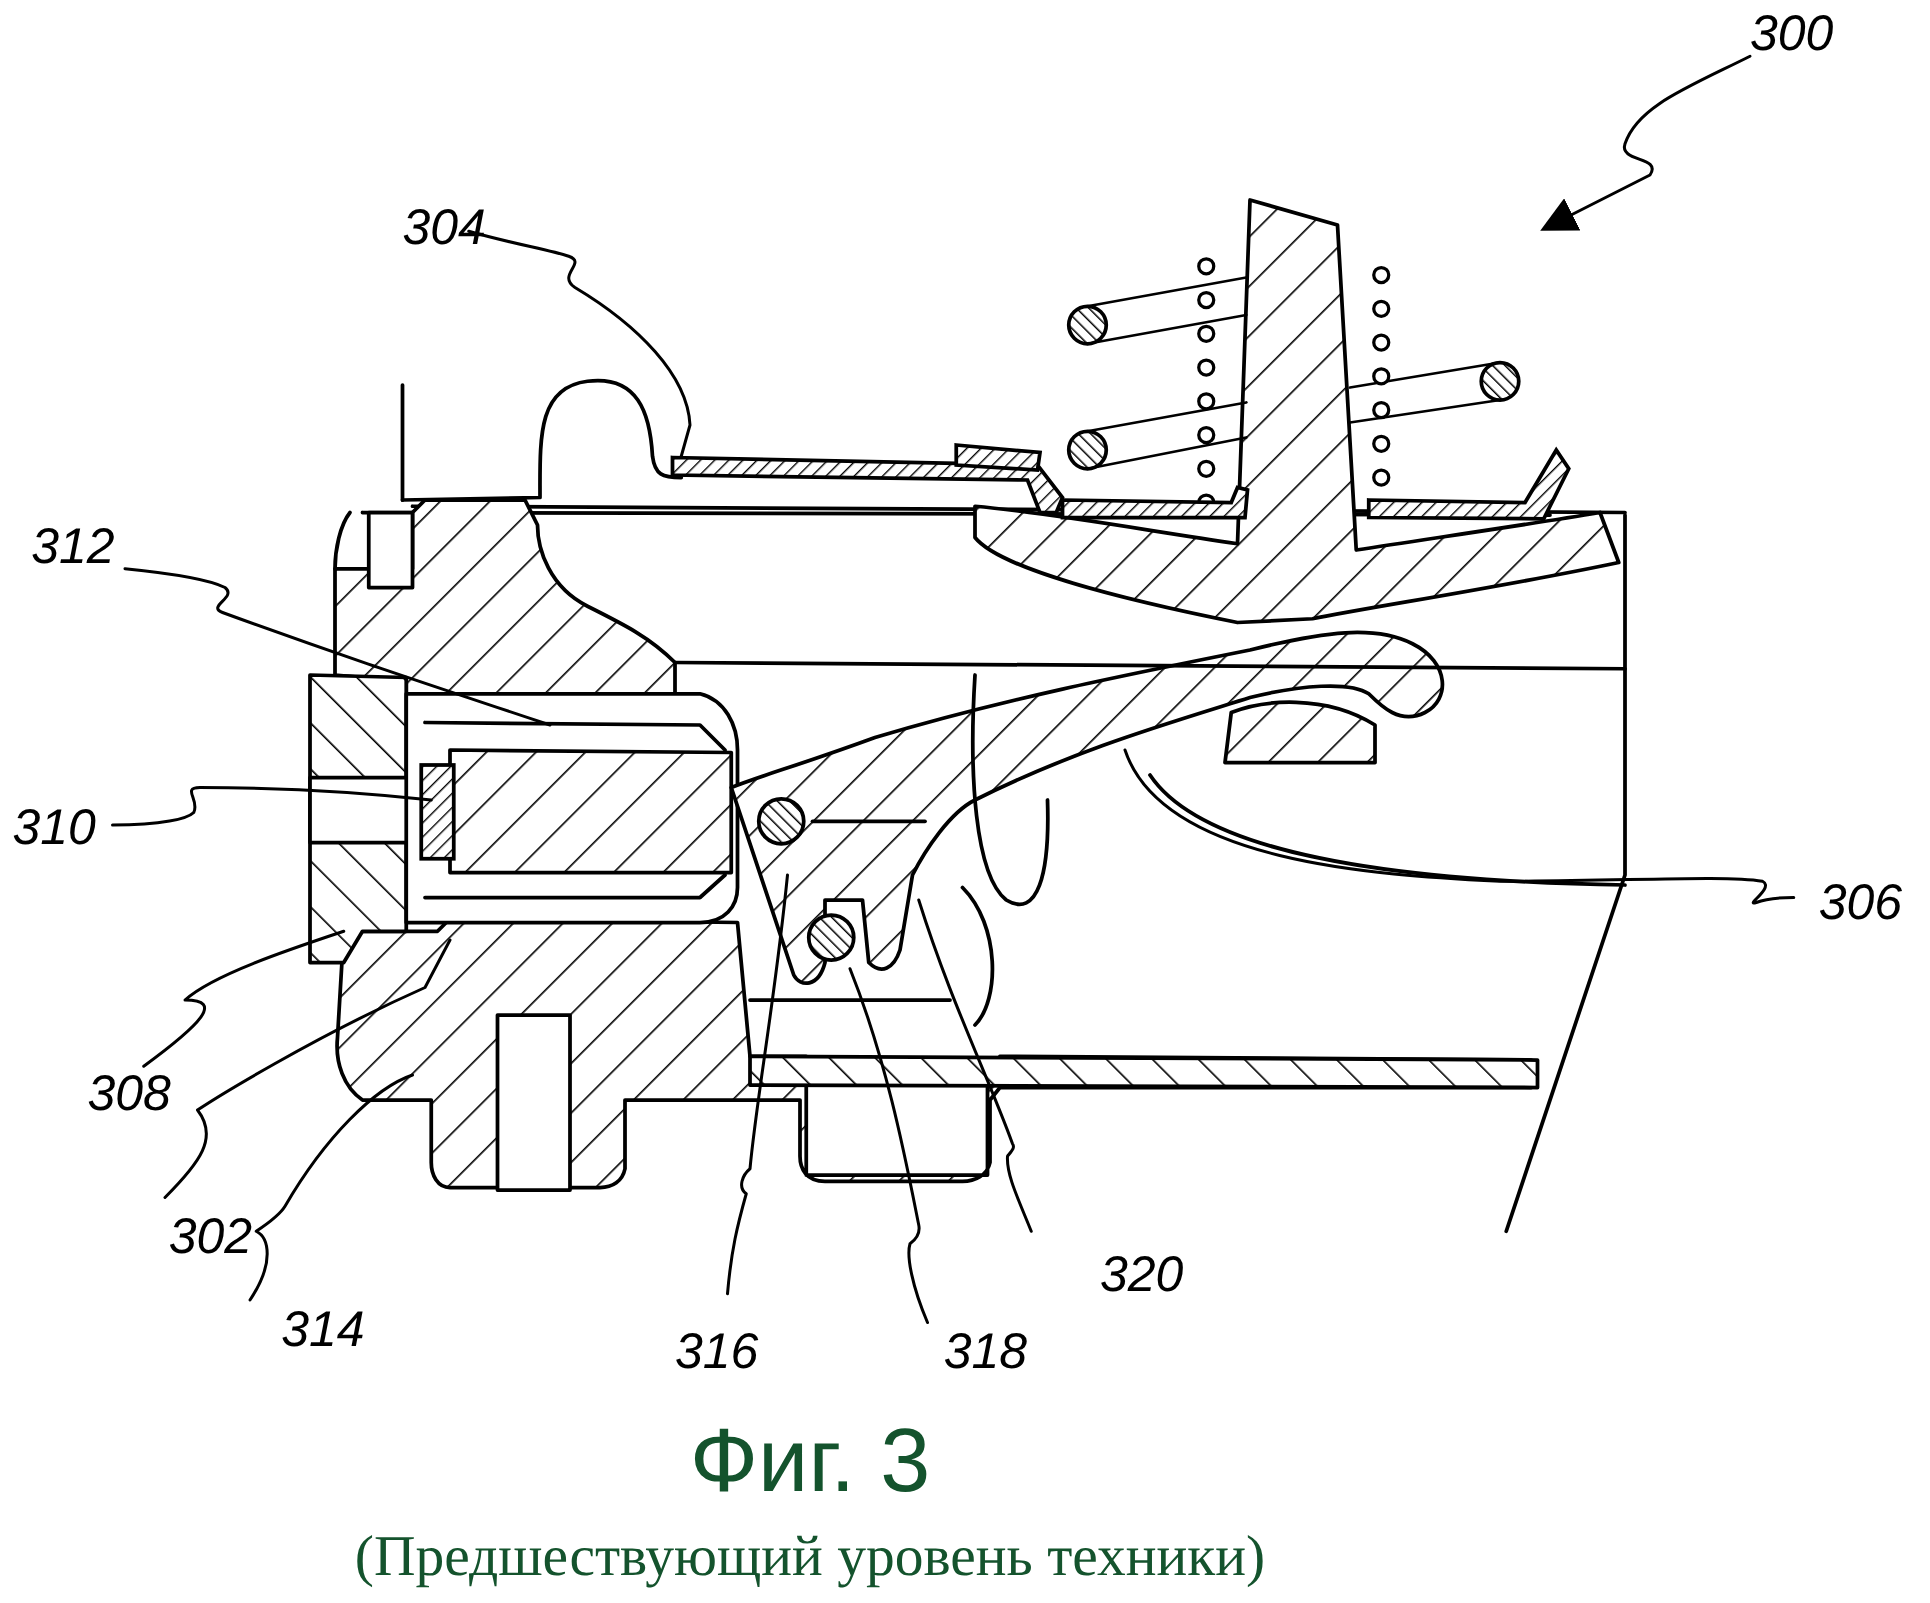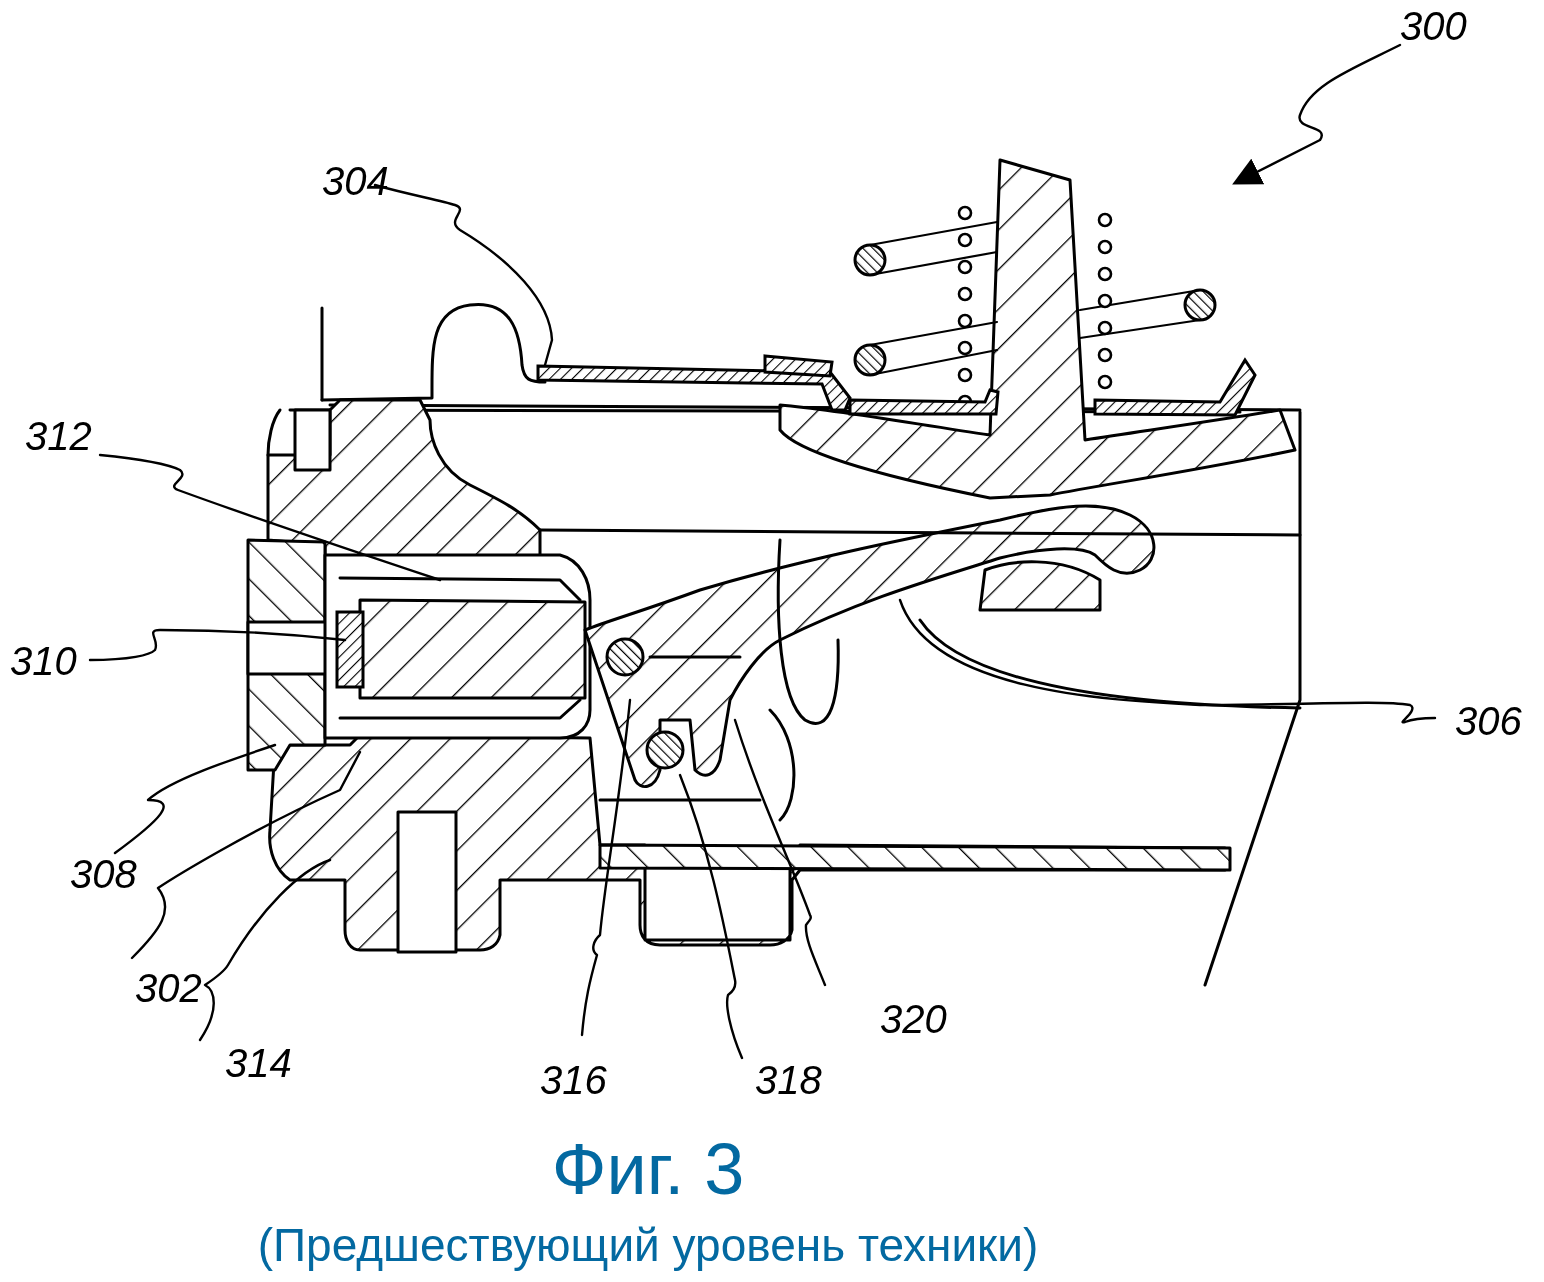--- a/index.html
+++ b/index.html
@@ -6,23 +6,23 @@
   body { width:1544px; height:1282px; position:relative; overflow:hidden; font-family:"Liberation Sans", sans-serif; }
   #drawing { position:absolute; left:0; top:0; width:1544px; height:1282px; }
   .ln { fill:none; stroke:#000; stroke-width:3; stroke-linejoin:round; stroke-linecap:round; }
   .thin { fill:none; stroke:#000; stroke-width:2.2; stroke-linecap:round; }
   .leader { fill:none; stroke:#000; stroke-width:2.4; stroke-linecap:round; stroke-linejoin:round; }
   .hatchfill { fill:url(#hatch); stroke:#000; stroke-width:3; stroke-linejoin:round; }
   .hatchfillB { fill:url(#hatchB); stroke:#000; stroke-width:3; stroke-linejoin:round; }
   .hatchfine { fill:url(#hatchFine); stroke:#000; stroke-width:3; }
   .white { fill:#fff; stroke:#000; stroke-width:3; stroke-linejoin:round; }
   .refnum { font-family:"Liberation Sans", sans-serif; font-style:italic; font-size:40px; fill:#000; }
-  .caption { position:absolute; left:0; width:1296px; text-align:center; color:#0369a1; }
+  .caption { position:absolute; left:0; width:1296px; text-align:center; color:#14532d; }
   .fig { top:1128px; font-size:72px; font-family:"Liberation Sans", sans-serif; }
-  .sub { top:1218px; font-size:46px; font-family:Liberation Sans, sans-serif; }
+  .sub { top:1218px; font-size:46px; font-family:Liberation Serif, serif; }
 </style>
 </head>
 <body>
 
 <svg id="drawing" viewBox="0 0 1544 1282" xmlns="http://www.w3.org/2000/svg">
   <defs>
     <pattern id="hatch" patternUnits="userSpaceOnUse" width="28" height="28" patternTransform="rotate(45)">
       <rect width="28" height="28" fill="#fff"></rect>
       <line x1="0" y1="0" x2="0" y2="28" stroke="#000" stroke-width="2.6"></line>
     </pattern>

